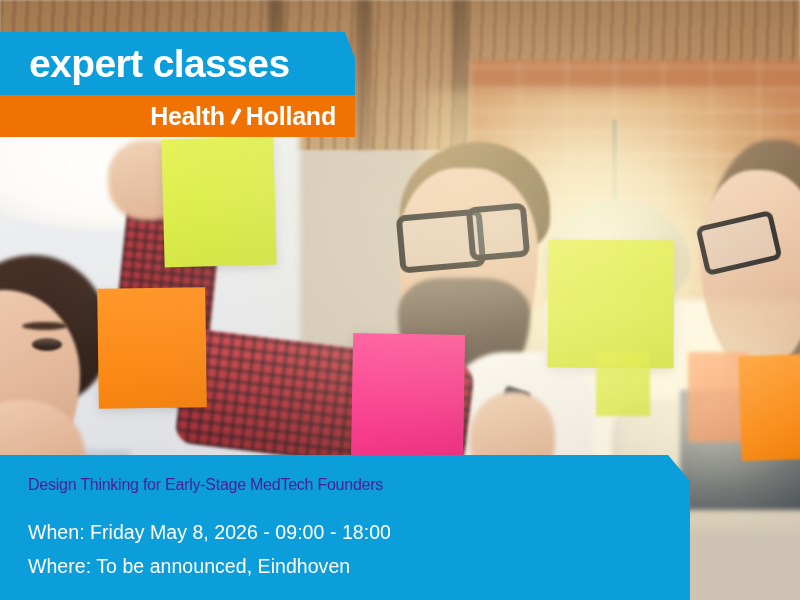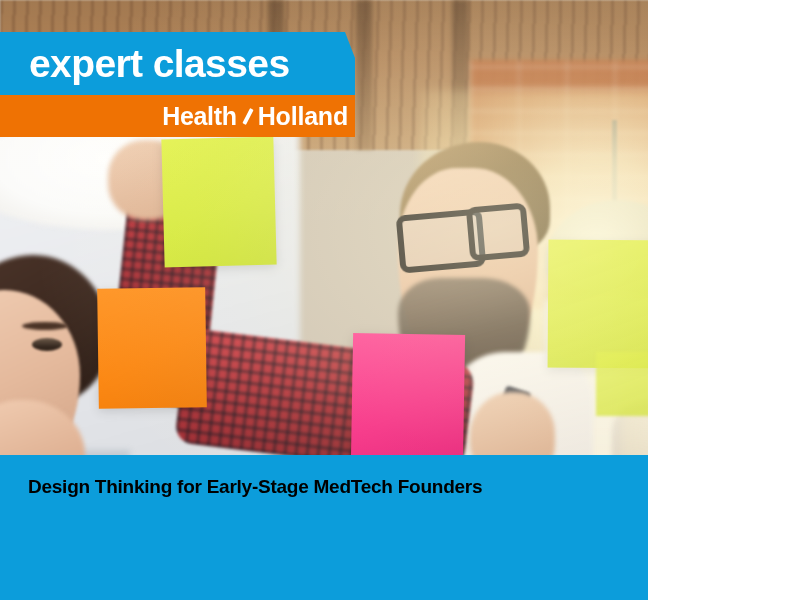--- a/index.html
+++ b/index.html
@@ -7,21 +7,21 @@
     margin: 0;
     padding: 0;
     background: #ffffff;
   }
   body {
     font-family: "Liberation Sans", sans-serif;
   }
 
   .poster {
     position: relative;
-    width: 648px;
+    width: 800px;
     height: 600px;
     overflow: hidden;
     background: #d9d2c8;
   }
 
   
   .photo {
     position: absolute;
     inset: 0;
     overflow: hidden;
@@ -347,21 +347,21 @@
     width: 355px; height: 42px;
     background: var(--brand-orange, #ef7203);
     display: flex;
     align-items: center;
     justify-content: flex-end;
   }
   .logo {
     color: #ffffff;
     font-size: 25px;
     line-height: 1;
-    margin-right: 7px;
+    margin-right: 19px;
     white-space: nowrap;
     display: flex;
     align-items: baseline;
   }
   .logo-health { font-weight: bold; letter-spacing: -0.3px; }
   .logo-slash {
     display: inline-block;
     width: 13px;
     height: 17px;
     position: relative;
@@ -383,23 +383,23 @@
     position: absolute;
     left: 0; top: 455px;
     width: 690px; height: 145px;
     background: var(--brand-blue, #0c9ddb);
     -webkit-clip-path: polygon(0 0, 668px 0, 100% 26px, 100% 100%, 0 100%);
     clip-path: polygon(0 0, 668px 0, 100% 26px, 100% 100%, 0 100%);
   }
   .info-title {
     position: absolute;
     left: 28px; top: 21px;
-    color: #000000;
-    font-size: 19px;
-    font-weight: bold;
+    color: #4c1d95;
+    font-size: 16px;
+    font-weight: normal;
     letter-spacing: -0.25px;
     white-space: nowrap;
   }
   .info-lines {
     position: absolute;
     left: 28px; top: 60px;
   }
   .info-line {
     color: #ffffff;
     font-size: 19.5px;
@@ -475,15 +475,19 @@
   <div class="banner-orange">
     <span class="logo">
       <span class="logo-health">Health</span>
       <span class="logo-slash"></span>
       <span class="logo-holland">Holland</span>
     </span>
   </div>
 
   <div class="info-banner">
     <div class="info-title">Design Thinking for Early-Stage MedTech Founders</div>
+    <div class="info-lines">
+      <div class="info-line">When: Friday May 8, 2026 - 09:00 - 18:00</div>
+      <div class="info-line">Where: To be announced, Eindhoven</div>
+    </div>
   </div>
 
 </div>
 
 </body></html>

